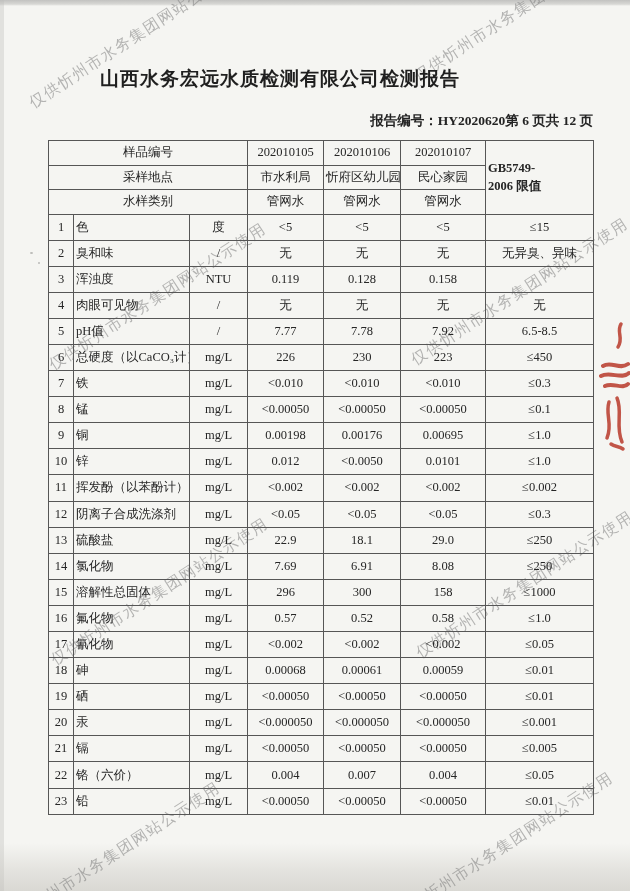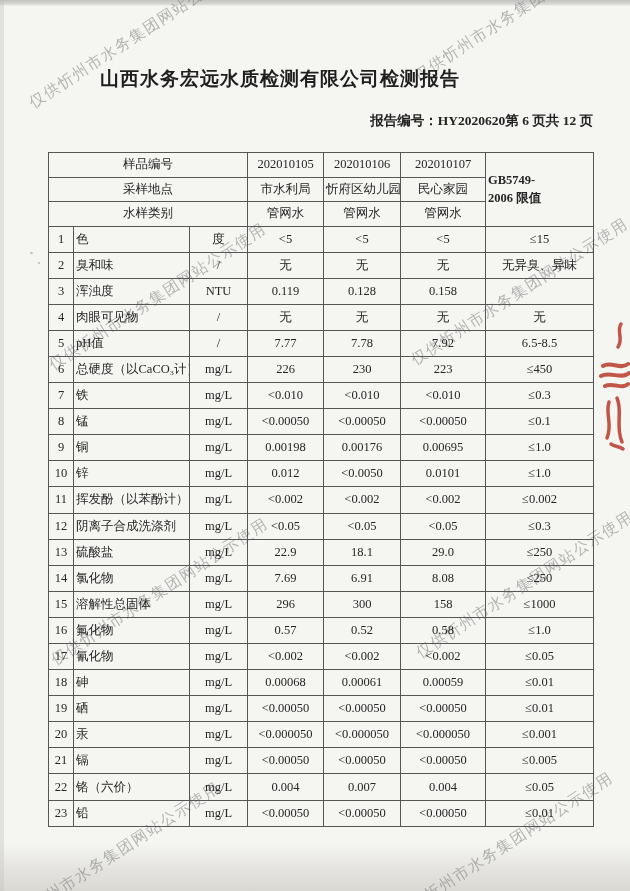--- a/index.html
+++ b/index.html
@@ -30,21 +30,21 @@
     text-align:center; font-family:"Liberation Sans","DejaVu Sans",sans-serif;
     font-weight:700; font-size:19px; letter-spacing:1px; color:#1f1f1f;
   }
   .inforow{
     position:absolute; left:48px; top:112px; width:545px;
     display:flex; justify-content:flex-end;
     font-size:13.5px; font-weight:600; color:#242424;
   }
 
   table.report{
-    position:absolute; left:48px; top:152px; width:545px;
+    position:absolute; left:48px; top:140px; width:545px;
     border-collapse:collapse; table-layout:fixed;
     border:1.5px solid #3c3c3c;
     padding-left:32px;
   }
   table.report td{
     border:1px solid #565656; padding:0 2px;
     font-size:12.5px; color:#262626; overflow:hidden; white-space:nowrap;
   }
   tr.hrow td{height:23.5px;}
   tr.drow td{height:25.1px;}

